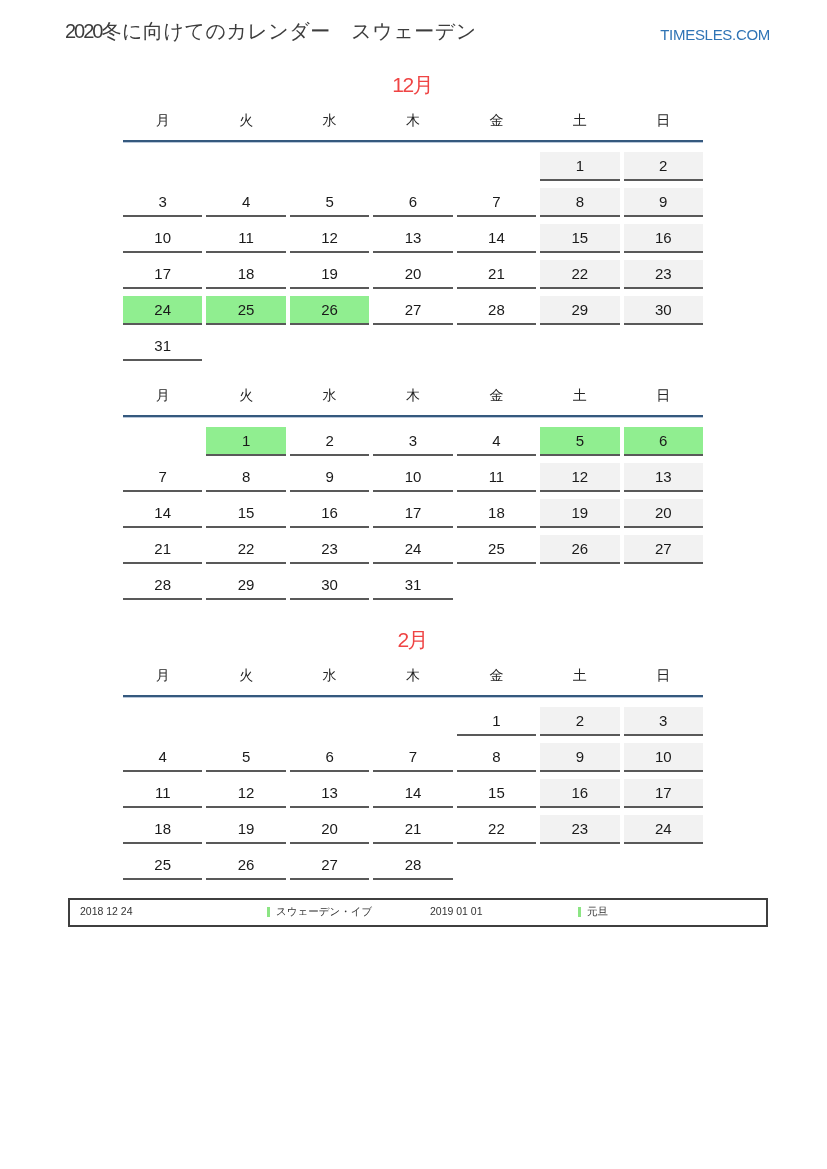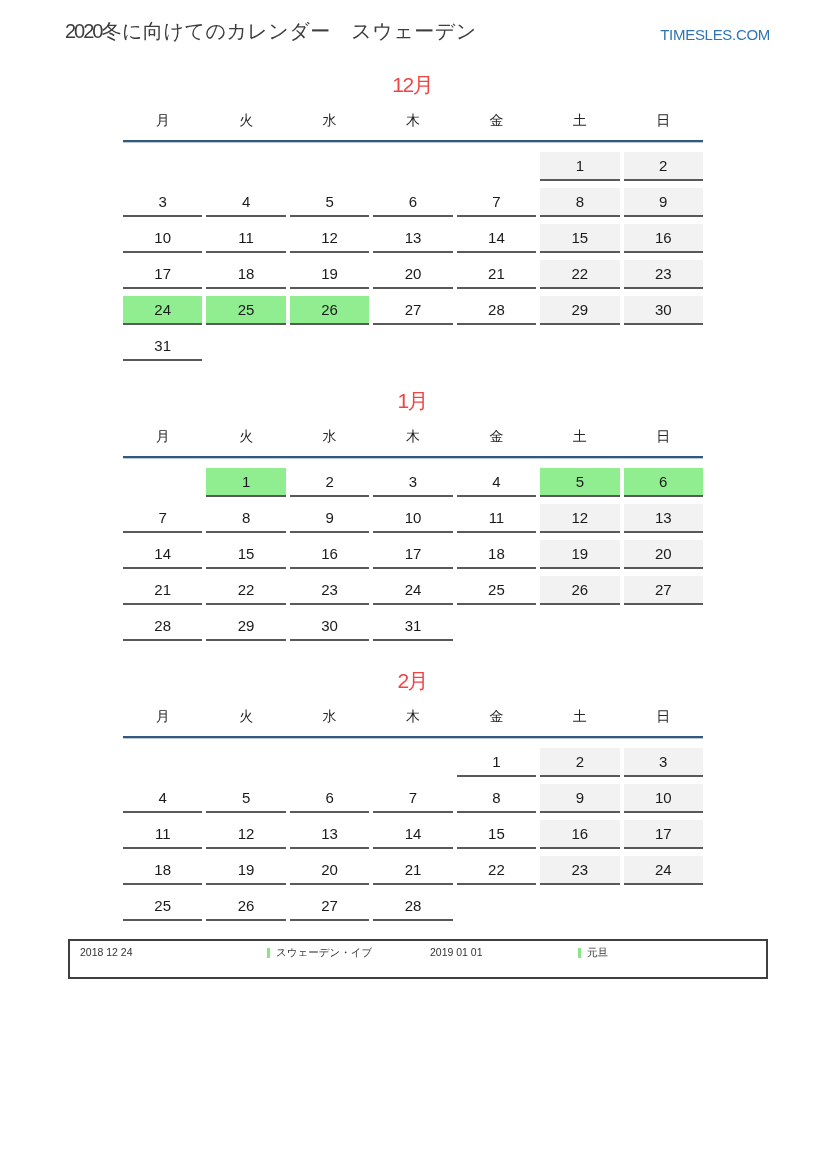--- a/index.html
+++ b/index.html
@@ -45,21 +45,21 @@
     height: 29px; display: flex; align-items: center; justify-content: center;
     font-size: 15px; color: #1a1a1a;
     border-bottom: 2px solid #595959;
   }
   .cell.empty { border-bottom: none; background: transparent; }
   .cell.weekend { background: #f2f2f2; }
   .cell.holiday { background: #90ee90; }
   .legend {
     width: 700px; margin: 18px 0 0 68px;
     border: 2px solid #3f3f3f;
-    padding: 5px 10px 18px 10px;
+    padding: 5px 10px 7px 10px;
     display: grid; grid-template-columns: 1fr 1fr; column-gap: 24px;
     font-size: 10.5px; color: #333333;
   }
   .legend-col { display: flex; flex-direction: column; }
   .legend-entry { display: flex; align-items: center; line-height: 13px; }
   .legend-date { width: 187px; flex: none; }
   .legend-col.col-1 .legend-date { width: 148px; }
   .legend-bar {
     display: inline-block; width: 3px; height: 10px;
     background: #8ce584; margin-right: 6px; flex: none;
@@ -126,21 +126,20 @@
         <div class="cell empty"></div>
         <div class="cell empty"></div>
         <div class="cell empty"></div>
         <div class="cell empty"></div>
         <div class="cell empty"></div>
         <div class="cell empty"></div>
       </div>
   </div>
 
   <div class="month">
-    <div class="month-title"><span class="squeeze t-num">1</span><span class="t-suffix">月</span></div>
     <div class="weekdays">
         <div>月</div>
         <div>火</div>
         <div>水</div>
         <div>木</div>
         <div>金</div>
         <div>土</div>
         <div>日</div>
       </div>
     <div class="rule"></div>

